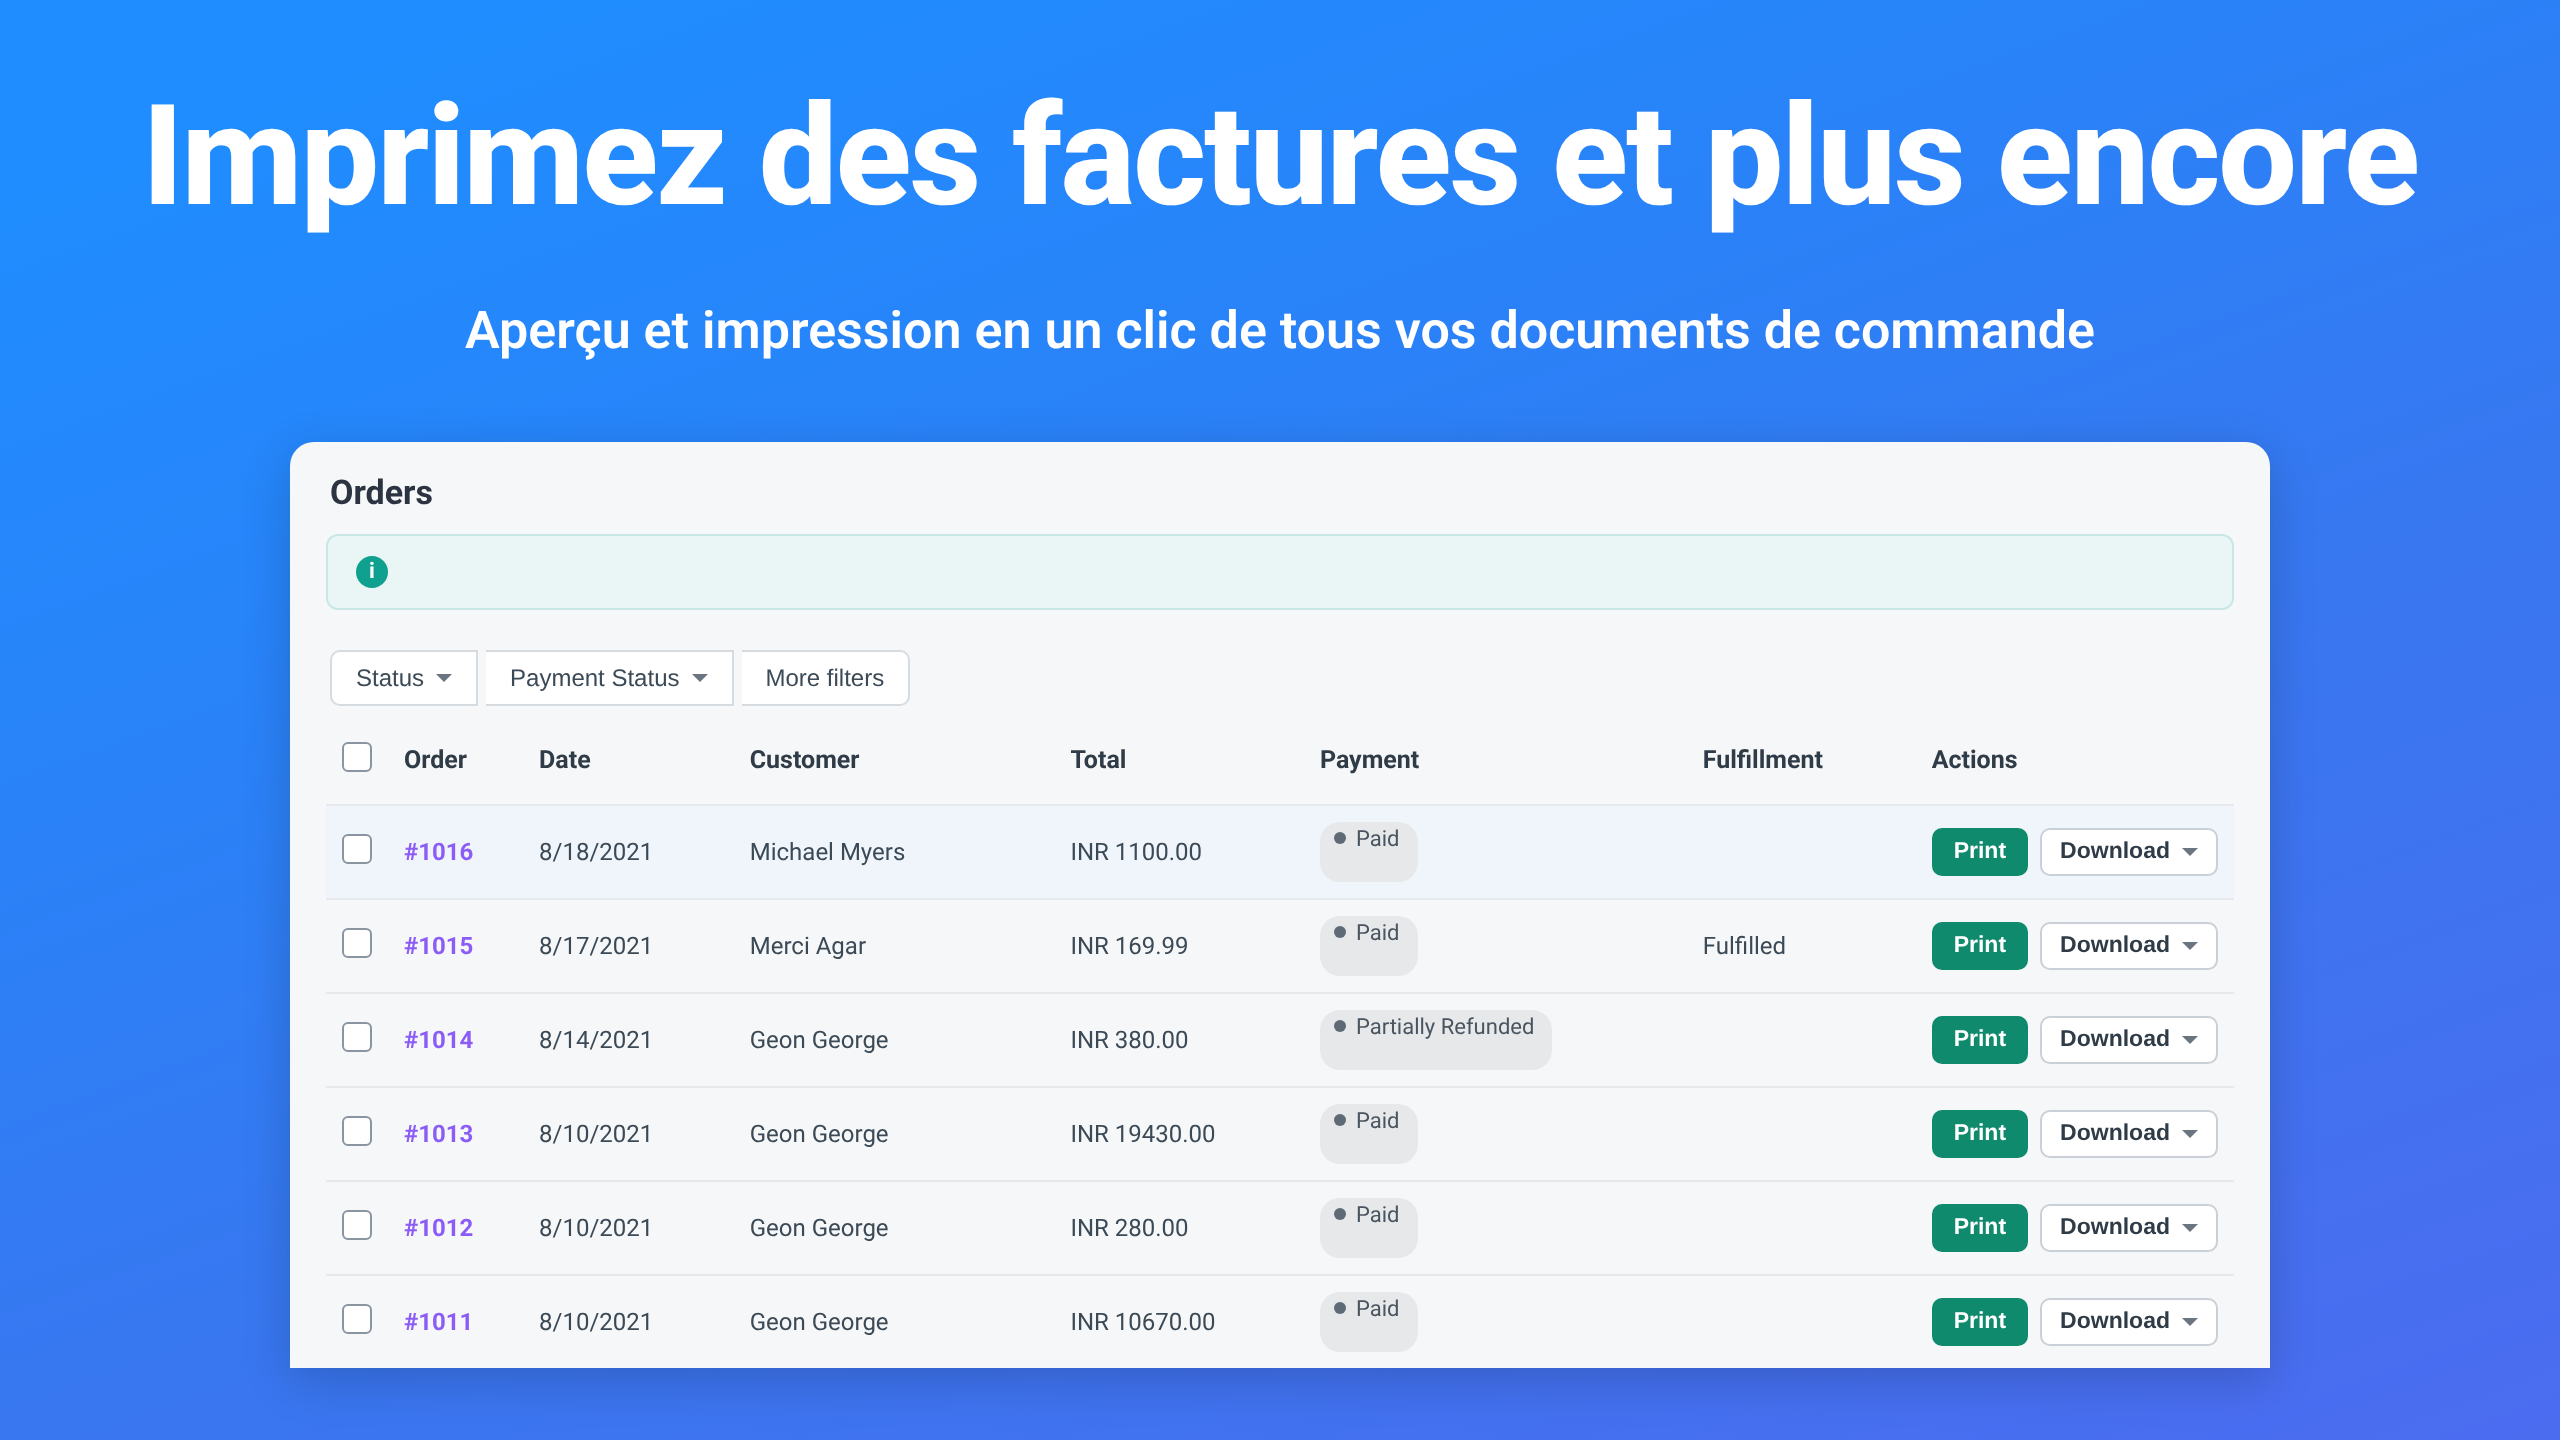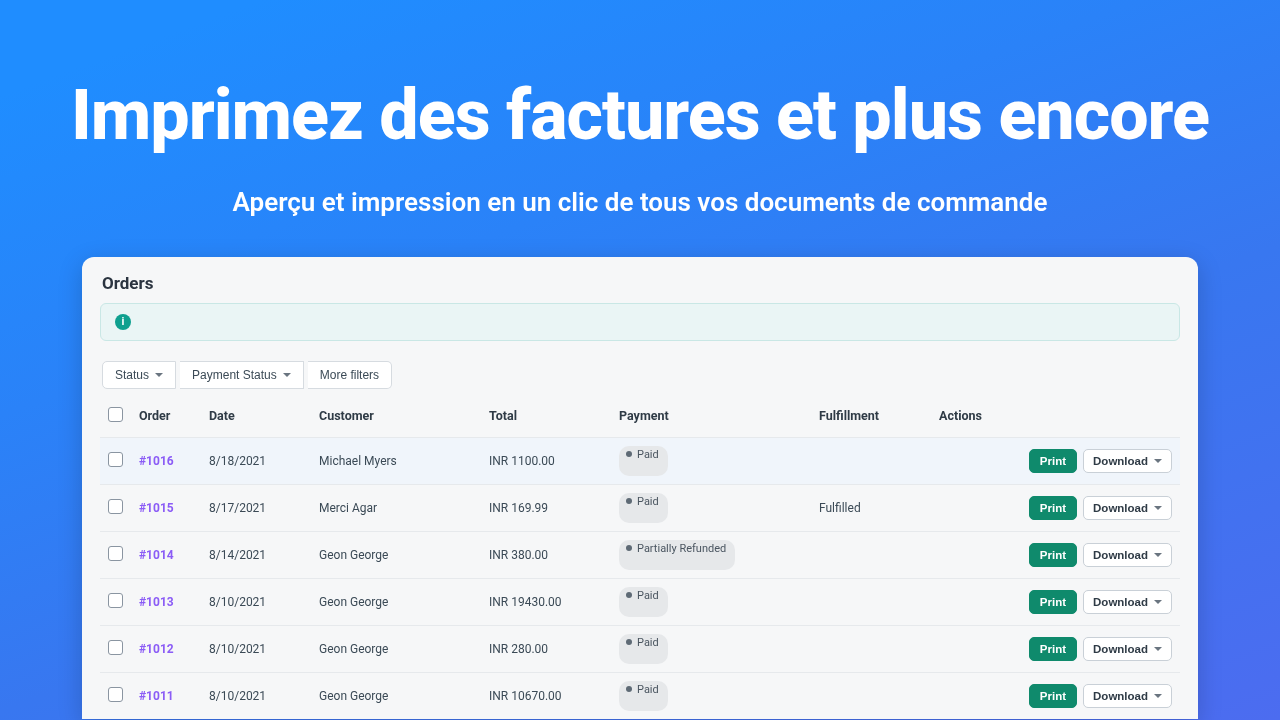--- a/index.html
+++ b/index.html
@@ -12,32 +12,31 @@
     color: #fff;
   }
   .hero-title {
     font-size: 70px;
     font-weight: 800;
     line-height: 1.07;
     text-align: center;
     padding: 42px 40px 0 40px;
     letter-spacing: -1px;
     font-family: "Segoe UI", Roboto, Arial, sans-serif;
-    margin-top: 36px;
   }
   .hero-sub {
     font-size: 26px;
     font-weight: 600;
     text-align: center;
     margin-top: 34px;
     padding: 0 40px;
   }
   .panel-wrap {
     margin: 40px auto 0 auto;
-    width: 1116px;
+    width: 990px;
     background: #f6f7f8;
     border-radius: 12px 12px 0 0;
     padding: 14px 18px 0 18px;
     color: #1f2937;
     box-shadow: 0 6px 24px rgba(0,0,0,0.18);
   }
   .panel-title {
     font-size: 17px;
     font-weight: 700;
     color: #2b3440;

